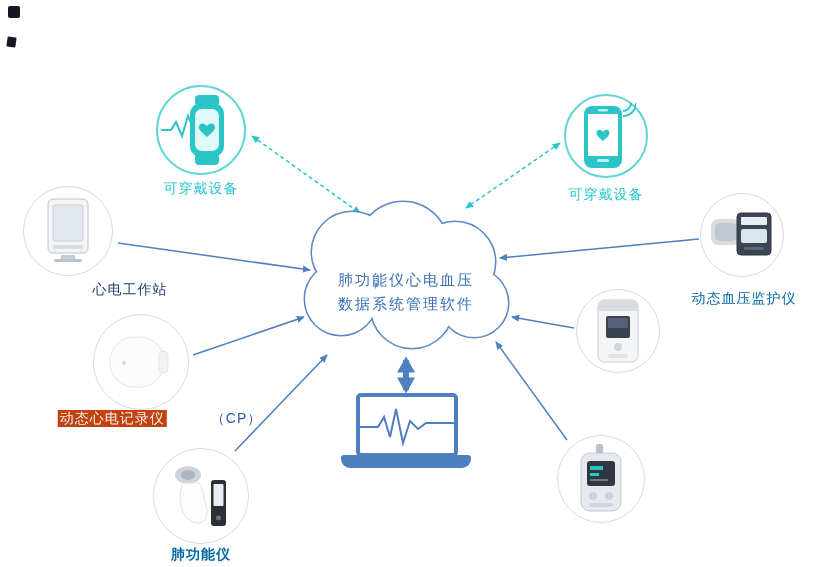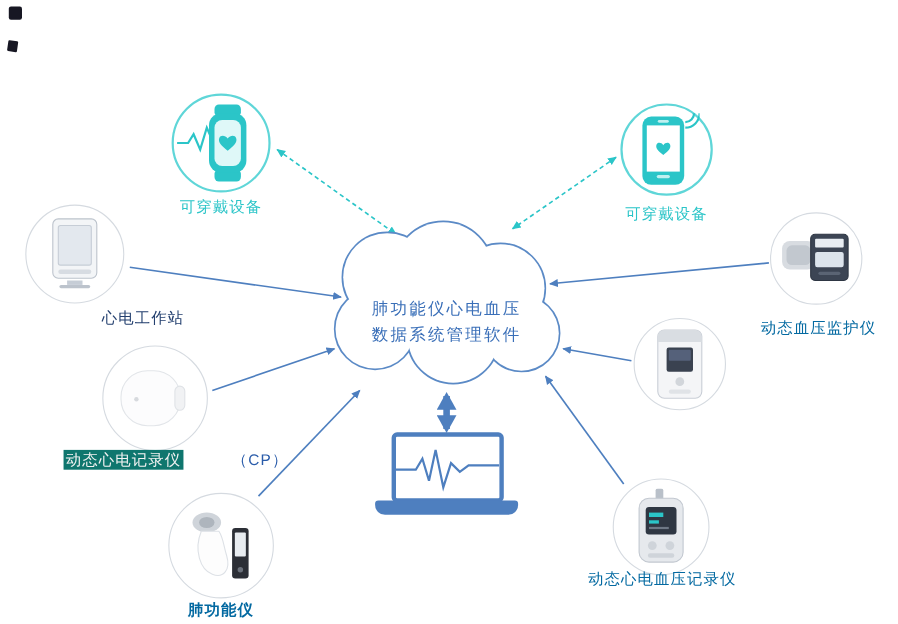--- a/index.html
+++ b/index.html
@@ -7,21 +7,21 @@
   body { font-family:"Liberation Sans", sans-serif; }
   .canvas { position:relative; width:816px; height:567px; background:#fff; overflow:hidden; }
   .arrow-layer { position:absolute; left:0; top:0; width:816px; height:567px; z-index:1; }
   .node { position:absolute; border-radius:50%; background:#fff; display:flex; align-items:center; justify-content:center; z-index:2; }
   .node.gray { border:1px solid #D5DAE0; }
   .node.teal { border:2px solid #5FD6D8; }
   .label { position:absolute; z-index:3; font-size:14px; white-space:nowrap; transform:translateX(-50%); letter-spacing:1px; }
   .label.teal { color:#2BC5C8; }
   .label.blue { color:#0369a1; }
   .label.dark { color:#24406F; }
-  .hl { background:#0f766e; color:#F2F2F2; padding:1px 2px; }
+  .hl { background:#c2410c; color:#F2F2F2; padding:1px 2px;font-family:Liberation Serif, serif; }
   .suffix { color:#2A5CAA;margin-left:44px; }
   .laptop-screen { position:absolute; left:356px; top:393px; width:102px; height:64px; border:4px solid #4E7FBF; border-radius:5px; background:#fff; z-index:2; }
   .laptop-base { position:absolute; left:341px; top:455px; width:130px; height:13px; background:#4E7FBF; border-radius:3px 3px 9px 9px; z-index:3; }
   .cloud-text { font-size:15px; font-weight:500; fill:#3A6FB8; letter-spacing:2px; }
   .artifact-a { position:absolute; left:8px; top:6px; width:12px; height:12px; background:#171723; border-radius:2px; z-index:4; }
   .artifact-b { position:absolute; left:7px; top:37px; width:9px; height:10px; background:#171723; border-radius:1px; transform:rotate(8deg); z-index:4; }
 </style>
 </head>
 <body>
 
@@ -165,21 +165,20 @@
       <rect x="6" y="9" width="40" height="58" rx="9" fill="#E6E9ED" stroke="#C2C8D0"></rect>
       <rect x="12" y="17" width="28" height="25" rx="3" fill="#2F3743"></rect>
       <rect x="15" y="22" width="13" height="4" fill="#2BC5C8"></rect>
       <rect x="15" y="29" width="9" height="3" fill="#2BC5C8"></rect>
       <rect x="15" y="35" width="18" height="2" fill="#6E7886"></rect>
       <circle cx="18" cy="52" r="4" fill="#CFD4DA"></circle>
       <circle cx="34" cy="52" r="4" fill="#CFD4DA"></circle>
       <rect x="14" y="59" width="24" height="4" rx="2" fill="#CFD4DA"></rect>
     </svg>
   </div>
-  <div class="label blue" style="left:602px; top:518px;">动态心电血压记录仪</div>
 
   <div class="laptop-screen">
     <svg width="94" height="56" viewBox="0 0 94 56">
       <polyline points="0,30 18,30 24,20 30,40 36,12 43,46 50,24 58,32 66,26 94,26" stroke="#4E7FBF" stroke-width="2" fill="none"></polyline>
     </svg>
   </div>
   <div class="laptop-base"></div>
 
 </div>
 

